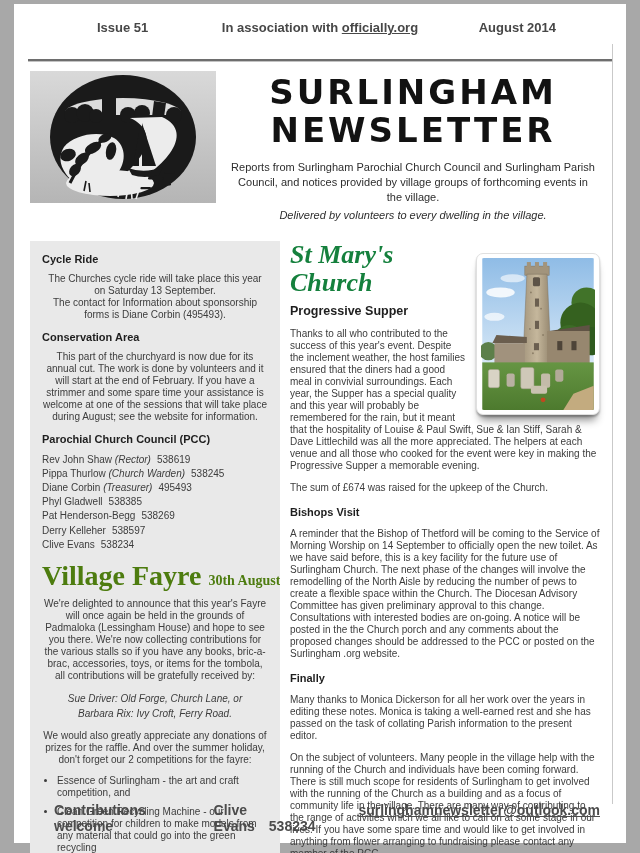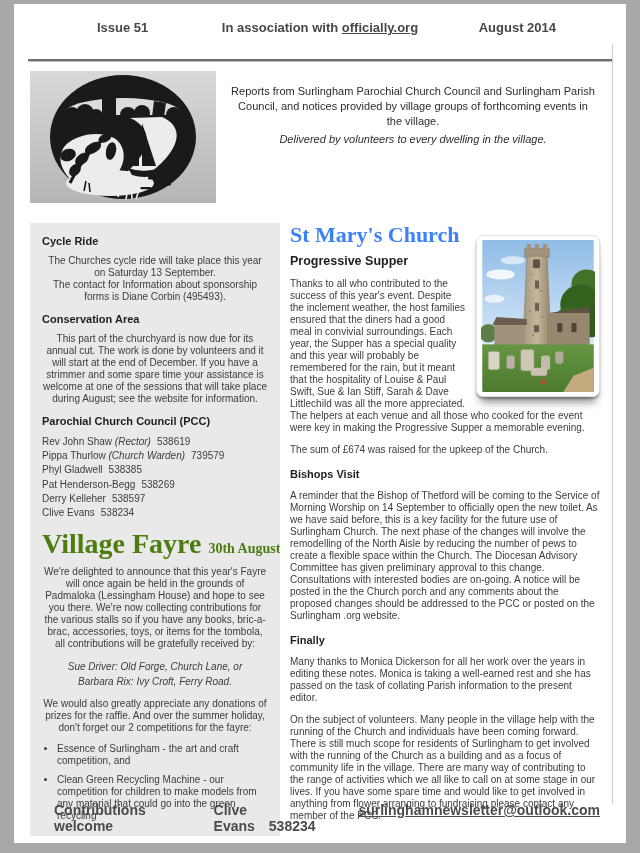--- a/index.html
+++ b/index.html
@@ -76,21 +76,21 @@
   .vf-date { font-size:14px; margin-left:7px; }
   .contact-lines { line-height:1.5 !important;font-style:italic; }
   .vf-bullets { margin:0; padding-left:15px; }
   .vf-bullets li { font-size:10px; line-height:1.2; margin:0 0 7px; }
   .right-col {
     flex:1; margin-left:10px; padding-right:12px;
     max-height:613px; overflow:hidden;
   }
   .right-col h1 {
     font-family:"Liberation Serif", serif; font-weight:bold;
-    font-size:22px; line-height:1.08; color:#3b82f6; margin:0 0 7px;
+    font-size:26px; line-height:1.08; color:#15803d; margin:0 0 7px;font-style:italic;
   }
   .right-col h3 { font-size:12.5px; color:#1e1e1e; margin:0 0 10px; }
   .right-col h4 { font-size:11px; color:#1e1e1e; margin:12px 0 10px; }
   .right-col p { font-size:10px; line-height:1.2; margin:0 0 10px; }
   .photo-frame {
     float:right; width:124px; height:162px;
     margin:12px 0 8px 10px;
     background:#fff; padding:4px;
     border:1px solid #e0e0e0; border-radius:7px;
     box-shadow:0 2px 2px rgba(0,0,0,.25), 0 9px 9px -4px rgba(0,0,0,.45);
@@ -154,43 +154,48 @@
         <path d="M98 97 Q114 103 133 96 L129 104 Q114 108 102 104 Z" fill="#1a1a1a"></path>
         <rect x="118" y="106" width="16" height="2.6" rx="1.3" fill="#1a1a1a"></rect>
         <rect x="128" y="112" width="13" height="2.4" rx="1.2" fill="#1a1a1a"></rect>
         <rect x="110" y="116" width="11" height="2.2" rx="1.1" fill="#1a1a1a"></rect>
         <rect x="134" y="100" width="11" height="2.2" rx="1.1" fill="#1a1a1a"></rect>
         <path d="M96 128 L99 112 M102 128 L101 114 M106 128 L110 116 M88 126 L90 117" stroke="#ececec" stroke-width="1.6" fill="none"></path>
         <path d="M54 120 L56 110 M60 121 L59 112" stroke="#1a1a1a" stroke-width="1.6" fill="none"></path>
       </svg>
     </div>
     <div class="mast-right">
+      <div class="mast-title">
+        <div>SURLINGHAM</div>
+        <div>NEWSLETTER</div>
+      </div>
       <p class="mast-desc">Reports from Surlingham Parochial Church Council and Surlingham Parish Council, and notices provided by village groups of forthcoming events in the village.</p>
       <p class="mast-tag">Delivered by volunteers to every dwelling in the village.</p>
     </div>
   </div>
 
   <div class="frame-line"></div>
 
   <div class="content">
 
     <aside class="left-box">
       <h3 class="first">Cycle Ride</h3>
       <p>
         <span>The Churches cycle ride will take place this year on Saturday 13 September.</span><br>
         <span>The contact for Information about sponsorship forms is Diane Corbin (495493).</span>
       </p>
 
       <h3>Conservation Area</h3>
-      <p>This part of the churchyard is now due for its annual cut.  The work is done by volunteers and it will start at the end of December.  If you have a strimmer and some spare time your assistance is welcome at one of the sessions that will take place during August; see the website for information.</p>
+      <p>This part of the churchyard is now due for its annual cut.  The work is done by volunteers and it will start at the end of February.  If you have a strimmer and some spare time your assistance is welcome at one of the sessions that will take place during August; see the website for information.</p>
 
       <h3>Parochial Church Council (PCC)</h3>
       <div class="pcc-list">
         <div class="pcc-row"><span>Rev John Shaw</span> <span class="role">(Rector)</span><span class="phone">538619</span></div>
-        <div class="pcc-row"><span>Pippa Thurlow</span> <span class="role">(Church Warden)</span><span class="phone">739579</span></div>
+        <div class="pcc-row"><span>Pippa Thurlow</span> <span class="role">(Church Warden)</span><span class="phone">538245</span></div>
+        <div class="pcc-row"><span>Diane Corbin</span> <span class="role">(Treasurer)</span><span class="phone">495493</span></div>
         <div class="pcc-row"><span>Phyl Gladwell</span><span class="phone">538385</span></div>
         <div class="pcc-row"><span>Pat Henderson-Begg</span><span class="phone">538269</span></div>
         <div class="pcc-row"><span>Derry Kelleher</span><span class="phone">538597</span></div>
         <div class="pcc-row"><span>Clive Evans</span><span class="phone">538234</span></div>
       </div>
 
       <div class="vf-h"><span>Village Fayre</span><span class="vf-date">30th August</span></div>
       <p>We're delighted to announce that this year's Fayre will once again be held in the grounds of Padmaloka (Lessingham House) and hope to see you there. We're now collecting contributions for the various stalls so if you have any books, bric-a-brac, accessories, toys, or items for the tombola, all contributions will be gratefully received by:</p>
       <p class="contact-lines">
         <span>Sue Driver: Old Forge, Church Lane, or</span><br>

